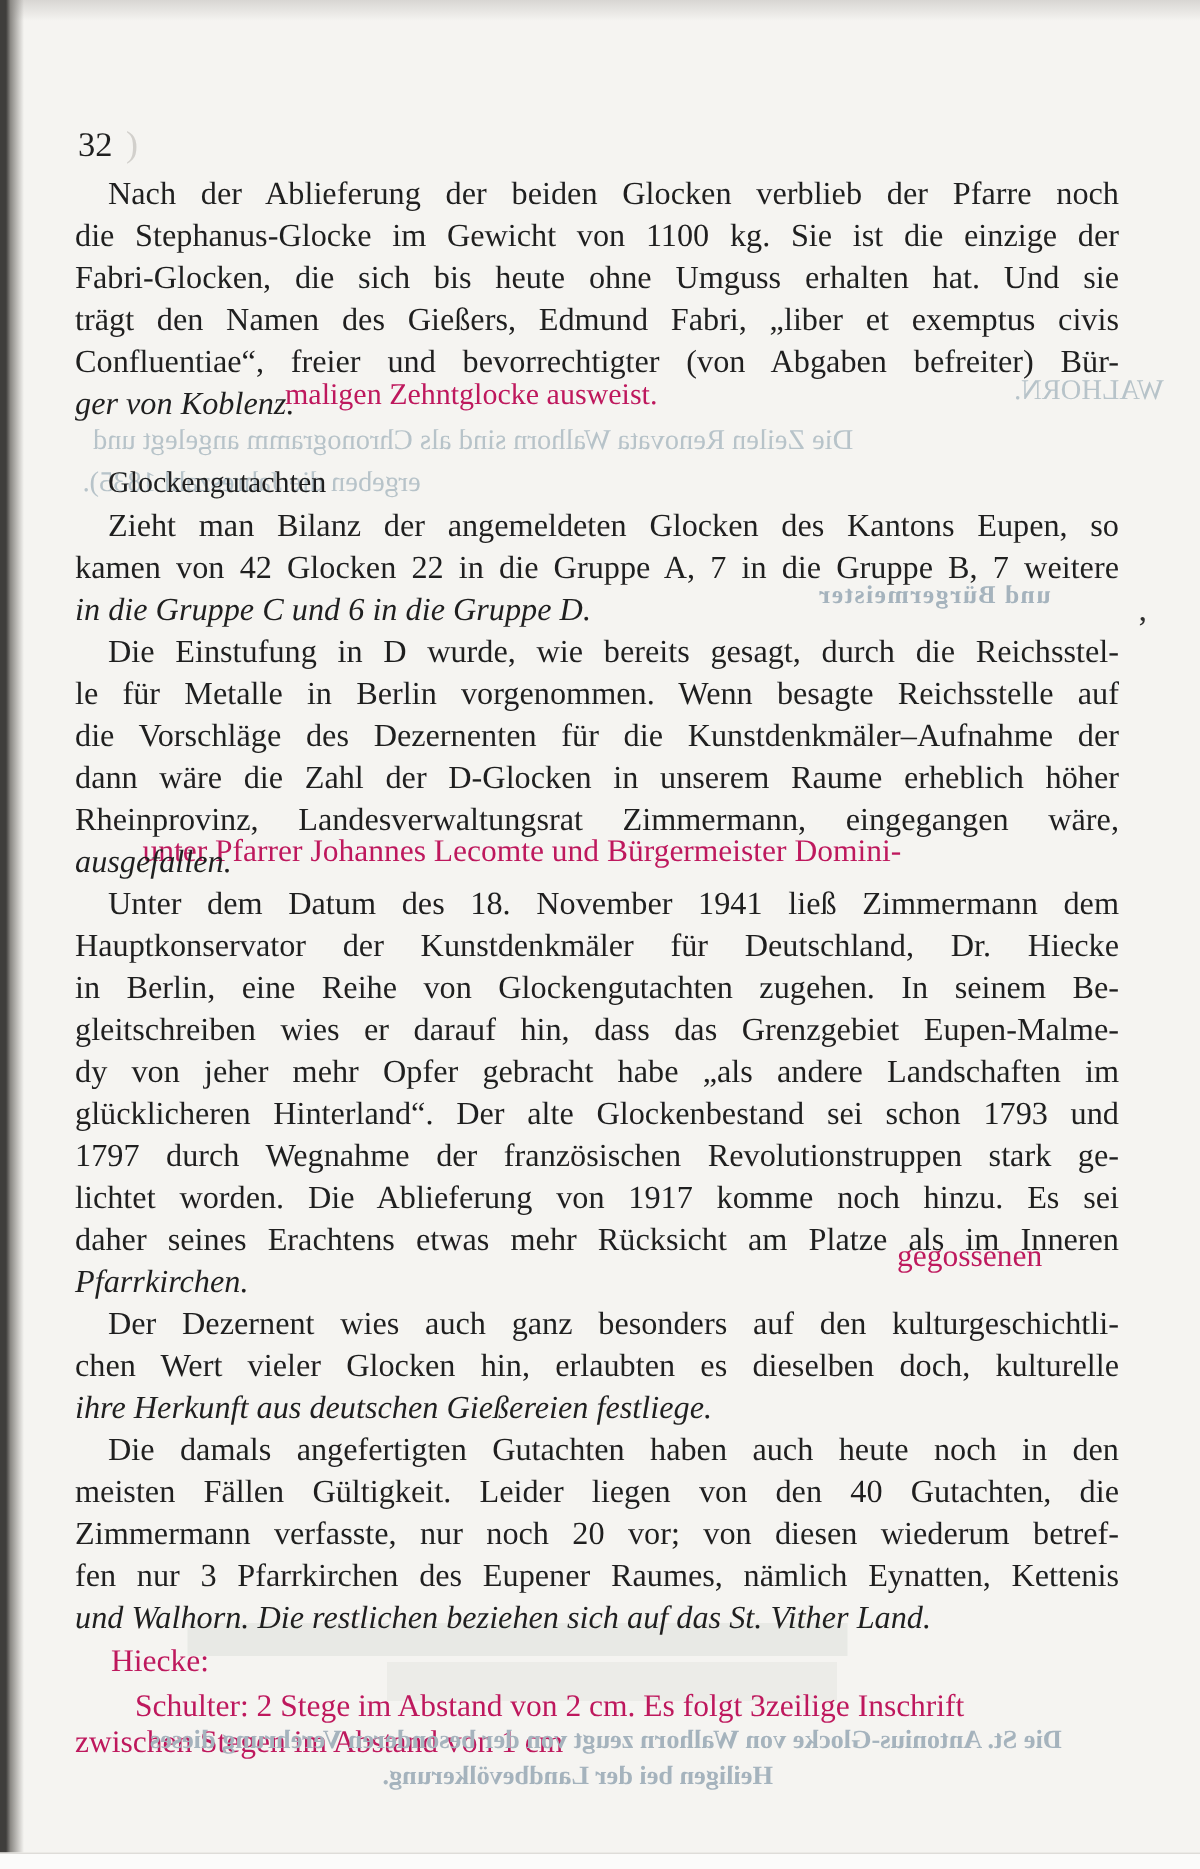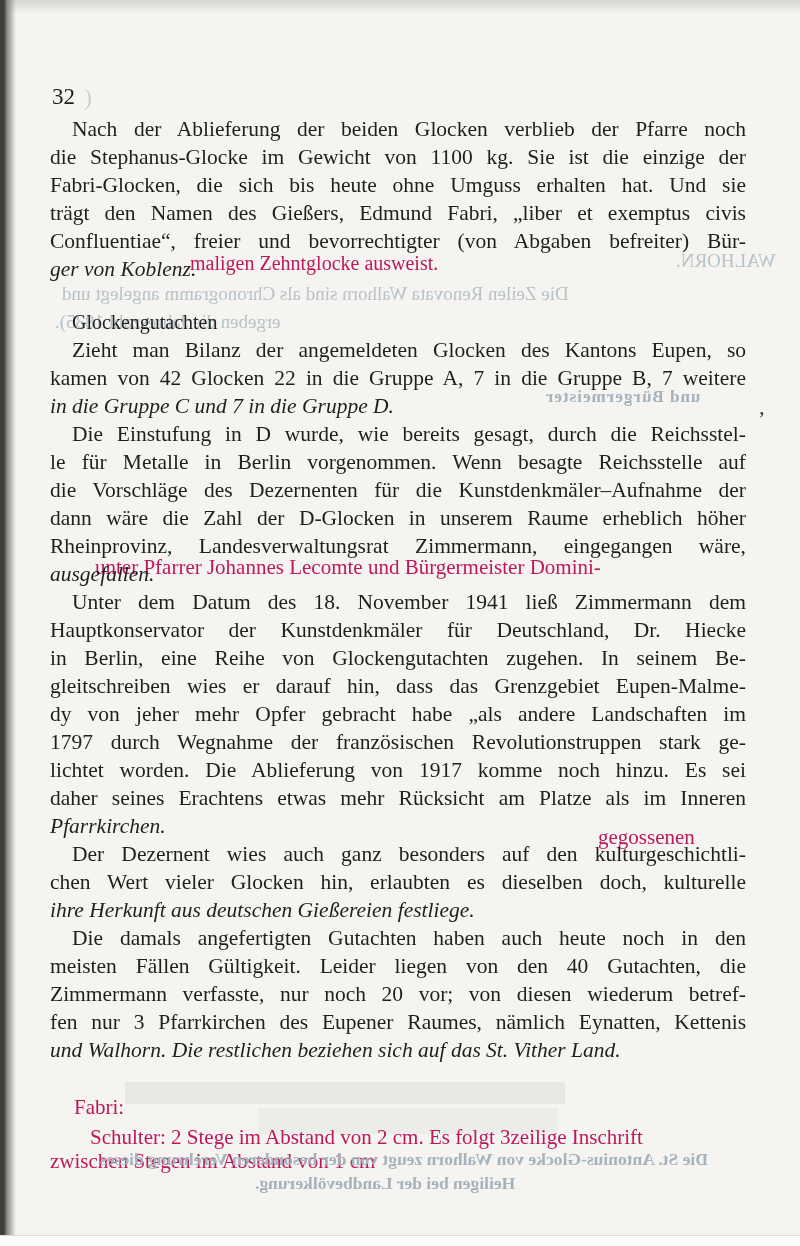--- a/index.html
+++ b/index.html
@@ -42,21 +42,21 @@
 
   <div class="g" style="left:190px;top:252px;font-size:20px;">maligen Zehntglocke ausweist.</div>
   <div class="g g-m" style="left:676px;top:251px;font-size:19px;">WALHORN.</div>
   <div class="g g-m" style="left:62px;top:284px;font-size:19px;">Die Zeilen Renovata Walhorn sind als Chronogramm angelegt und</div>
   <div class="g g-m" style="left:55px;top:312px;font-size:19px;">ergeben die Jahreszahl 1835).</div>
   <div class="g g-m g-b" style="left:545px;top:388px;font-size:17px;letter-spacing:1px;">und Bürgermeister</div>
   <div class="g" style="left:95px;top:556px;font-size:21px;">unter Pfarrer Johannes Lecomte und Bürgermeister Domini-</div>
   <div class="g" style="left:598px;top:826px;font-size:21px;">gegossenen</div>
   <div class="artifact a1"></div>
   <div class="artifact a2"></div>
-  <div class="g" style="left:74px;top:1096px;font-size:21px;">Fabri:</div>
+  <div class="g" style="left:74px;top:1096px;font-size:21px;">Hiecke:</div>
   <div class="g" style="left:90px;top:1126px;font-size:21px;">Schulter: 2 Stege im Abstand von 2 cm. Es folgt 3zeilige Inschrift</div>
   <div class="g" style="left:50px;top:1150px;font-size:21px;">zwischen Stegen im Abstand von 1 cm</div>
   <div class="g g-m g-b" style="left:100px;top:1150px;font-size:17.5px;">Die St. Antonius-Glocke von Walhorn zeugt von der besonderen Verehrung dieses</div>
   <div class="g g-m g-b" style="left:255px;top:1174px;font-size:17.5px;">Heiligen bei der Landbevölkerung.</div>
   <div class="g" style="left:84px;top:84px;font-size:24px;color:#d2d0cc;">)</div>
   <div class="stray" style="left:758px;top:408px;">’</div>
 
   <div class="pagenum">32</div>
 
   <div class="text-block">
@@ -68,38 +68,39 @@
       <div class="ln">trägt den Namen des Gießers, Edmund Fabri, „liber et exemptus civis</div>
       <div class="ln">Confluentiae“, freier und bevorrechtigter (von Abgaben befreiter) Bür-</div>
       <div class="ln end">ger von Koblenz.</div>
     </div>
 
     <h2 class="heading">Glockengutachten</h2>
 
     <div class="para">
       <div class="ln first">Zieht man Bilanz der angemeldeten Glocken des Kantons Eupen, so</div>
       <div class="ln">kamen von 42 Glocken 22 in die Gruppe A, 7 in die Gruppe B, 7 weitere</div>
-      <div class="ln end">in die Gruppe C und 7 in die Gruppe D.</div>
+      <div class="ln end">in die Gruppe C und 6 in die Gruppe D.</div>
     </div>
 
     <div class="para">
       <div class="ln first">Die Einstufung in D wurde, wie bereits gesagt, durch die Reichsstel-</div>
       <div class="ln">le für Metalle in Berlin vorgenommen. Wenn besagte Reichsstelle auf</div>
       <div class="ln">die Vorschläge des Dezernenten für die Kunstdenkmäler–Aufnahme der</div>
       <div class="ln">dann wäre die Zahl der D-Glocken in unserem Raume erheblich höher</div>
       <div class="ln">Rheinprovinz, Landesverwaltungsrat Zimmermann, eingegangen wäre,</div>
       <div class="ln end">ausgefallen.</div>
     </div>
 
     <div class="para">
       <div class="ln first">Unter dem Datum des 18. November 1941 ließ Zimmermann dem</div>
       <div class="ln">Hauptkonservator  der Kunstdenkmäler für Deutschland, Dr. Hiecke</div>
       <div class="ln">in Berlin, eine Reihe von Glockengutachten zugehen. In seinem Be-</div>
       <div class="ln">gleitschreiben wies er darauf hin, dass das Grenzgebiet Eupen-Malme-</div>
       <div class="ln">dy von jeher mehr Opfer gebracht habe „als andere Landschaften im</div>
+      <div class="ln">glücklicheren Hinterland“. Der alte Glockenbestand sei schon 1793 und</div>
       <div class="ln">1797 durch Wegnahme der französischen Revolutionstruppen stark ge-</div>
       <div class="ln">lichtet worden. Die Ablieferung von 1917 komme noch hinzu. Es sei</div>
       <div class="ln">daher seines Erachtens etwas mehr Rücksicht am Platze als im Inneren</div>
       <div class="ln end">Pfarrkirchen.</div>
     </div>
 
     <div class="para">
       <div class="ln first">Der Dezernent wies auch ganz besonders auf den kulturgeschichtli-</div>
       <div class="ln">chen Wert vieler Glocken hin, erlaubten es dieselben doch, kulturelle</div>
       <div class="ln end">ihre Herkunft aus deutschen Gießereien festliege.</div>

